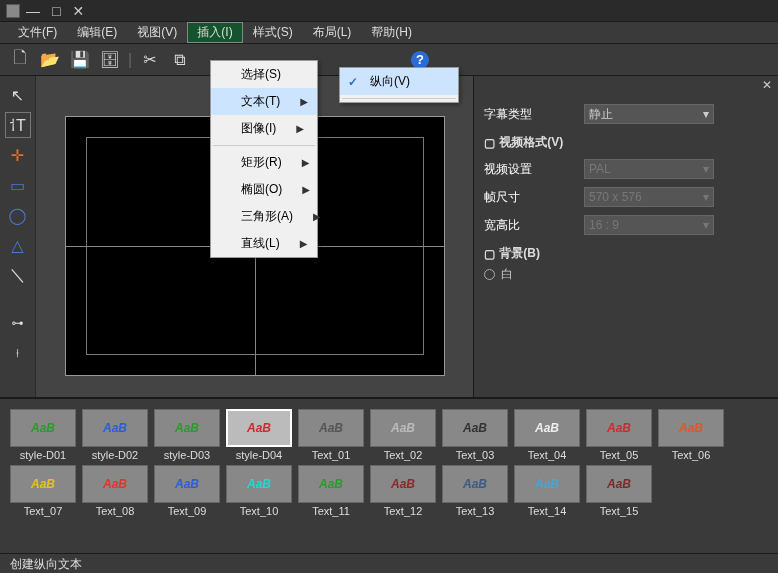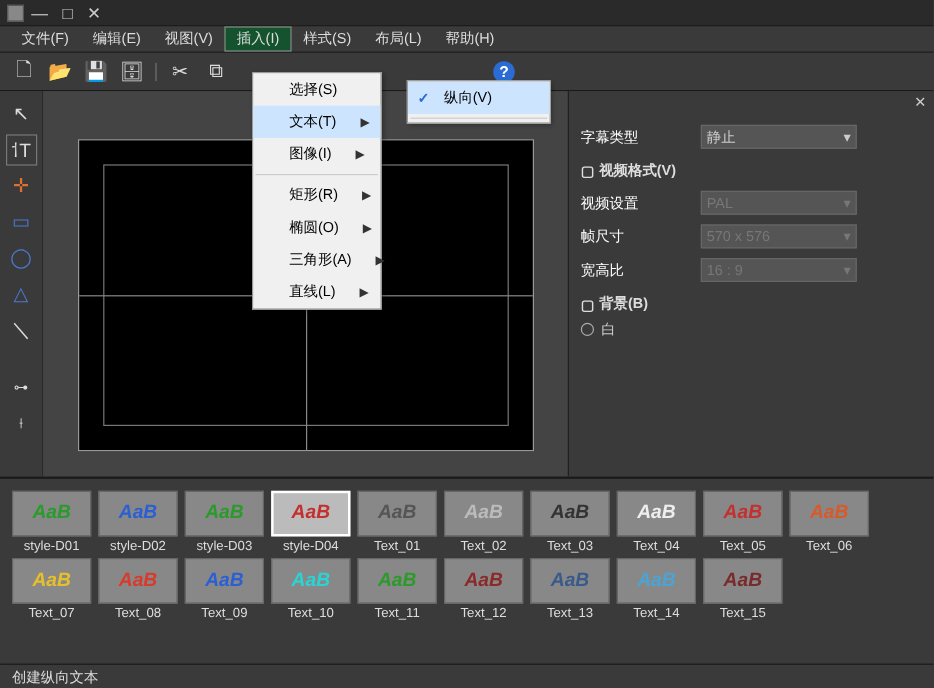--- a/index.html
+++ b/index.html
@@ -31,21 +31,21 @@
 .prow .pfield { flex: 1; }
 .select { background: #555; border: 1px solid #666; color: #ccc; height: 20px; width: 130px; display: flex; align-items: center; justify-content: space-between; padding: 0 4px; }
 .psection { color: #ddd; font-weight: bold; margin: 10px 0 4px 0; display: flex; align-items: center; }
 .psection .toggle { margin-right: 4px; }
 .radio { display: flex; align-items: center; gap: 6px; margin: 4px 0; }
 .radio .r { width: 11px; height: 11px; border-radius: 50%; border: 1px solid #aaa; display: inline-block; }
 .radio .r.sel::after { content: ""; display: block; width: 5px; height: 5px; background: #eee; border-radius: 50%; margin: 2px; }
 .styles-panel { background: #3a3a3a; border-top: 2px solid #1a1a1a; padding: 10px; height: 156px; }
 .styles-row { display: flex; gap: 6px; margin-bottom: 4px; }
 .style-item { width: 66px; text-align: center; }
-.style-thumb { width: 66px; height: 38px; border: 1px solid #666; background: #888; display: flex; align-items: center; justify-content: center; font-weight: bold; font-style: italic; font-size: 16px; }
+.style-thumb { width: 66px; height: 38px; border: 1px solid #666; background: #888; display: flex; align-items: center; justify-content: center; font-weight: bold; font-style: italic; font-size: 12px; }
 .style-thumb.sel { border: 2px solid #fff; background: #bbb; }
 .style-label { font-size: 11px; color: #ddd; margin-top: 2px; white-space: nowrap; overflow: hidden; }
 .statusbar { background: #3a3a3a; border-top: 1px solid #1a1a1a; height: 22px; display: flex; align-items: center; padding: 0 10px; color: #ddd; font-size: 12px; }
 
 .dropdown { position: absolute; background: #f0f0f0; border: 1px solid #999; box-shadow: 2px 2px 4px rgba(0,0,0,0.3); color: #000; font-size: 12px; z-index: 100; }
 .dropdown .ditem { padding: 5px 30px 5px 30px; display: flex; align-items: center; justify-content: space-between; white-space: nowrap; position: relative; }
 .dropdown .ditem.hover { background: #cde4ff; }
 .dropdown .dsep { height: 1px; background: #ccc; margin: 3px 2px; }
 .dropdown .arrow { font-size: 10px; color: #333; margin-left: 20px; }
 .dropdown .check { position: absolute; left: 8px; color: #2b6cd4; font-weight: bold; }

